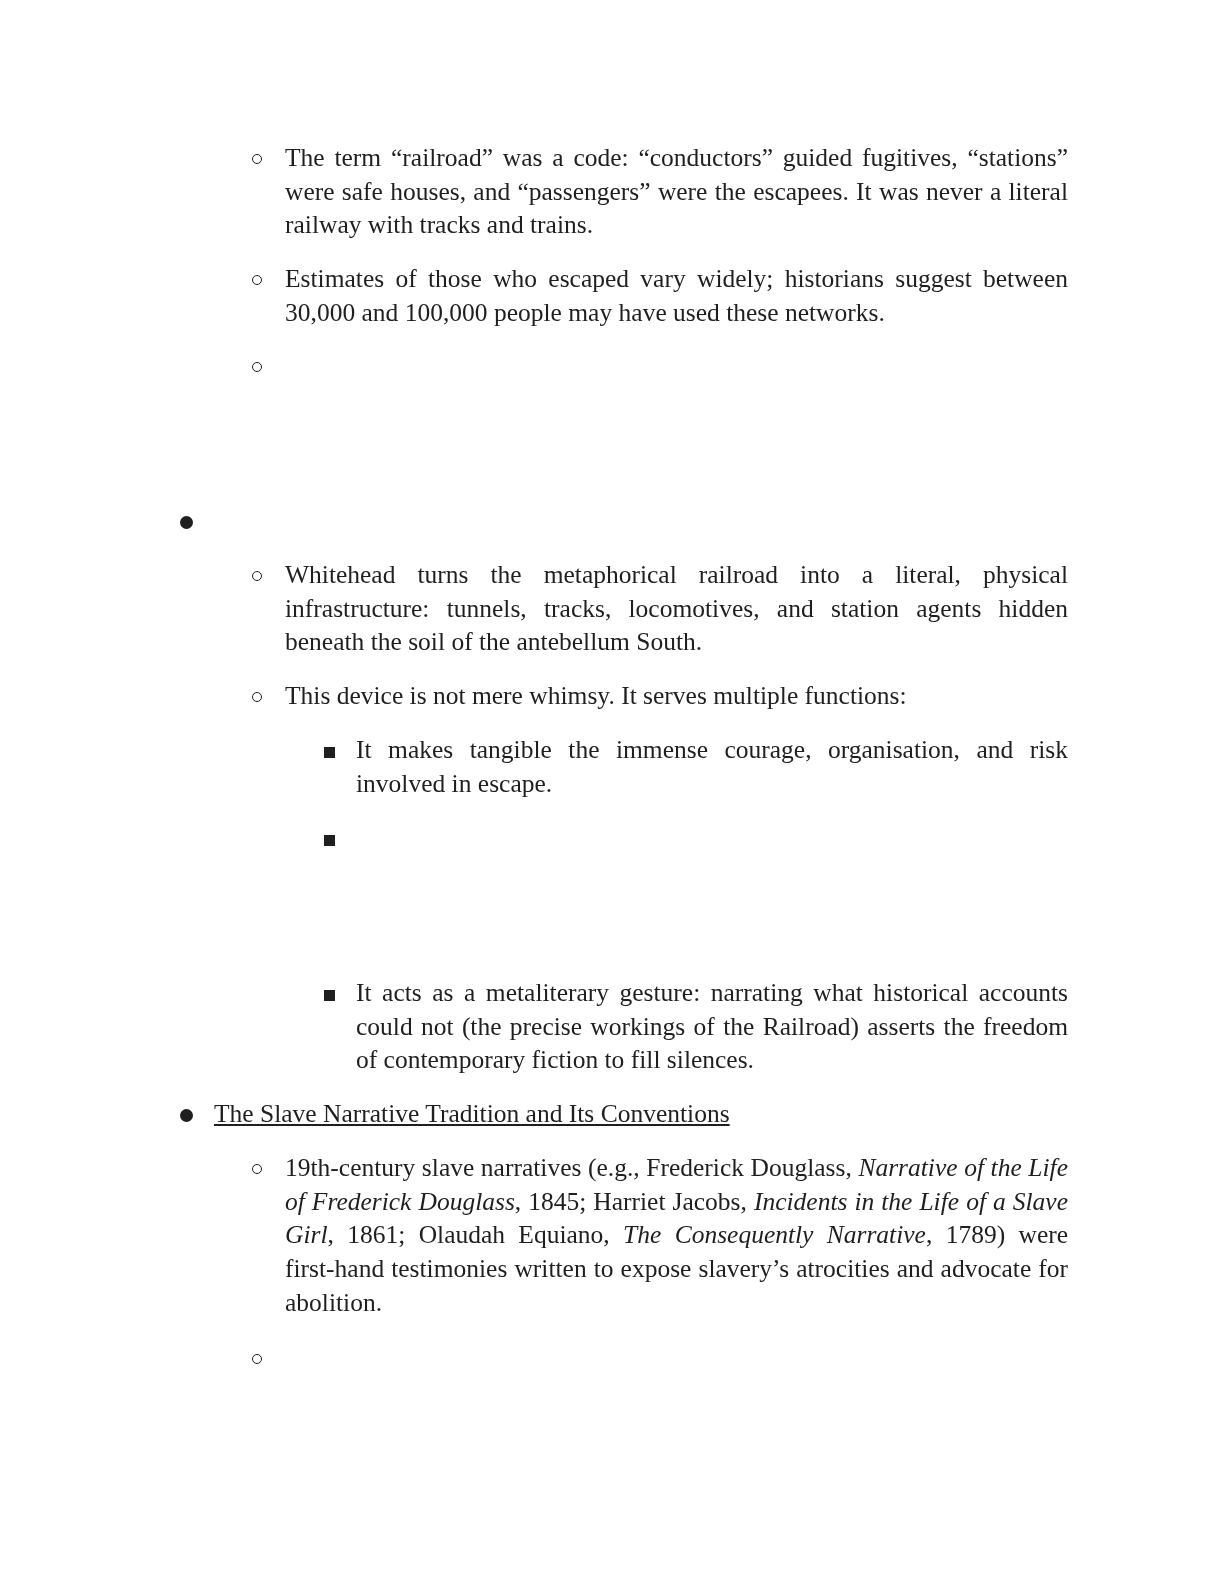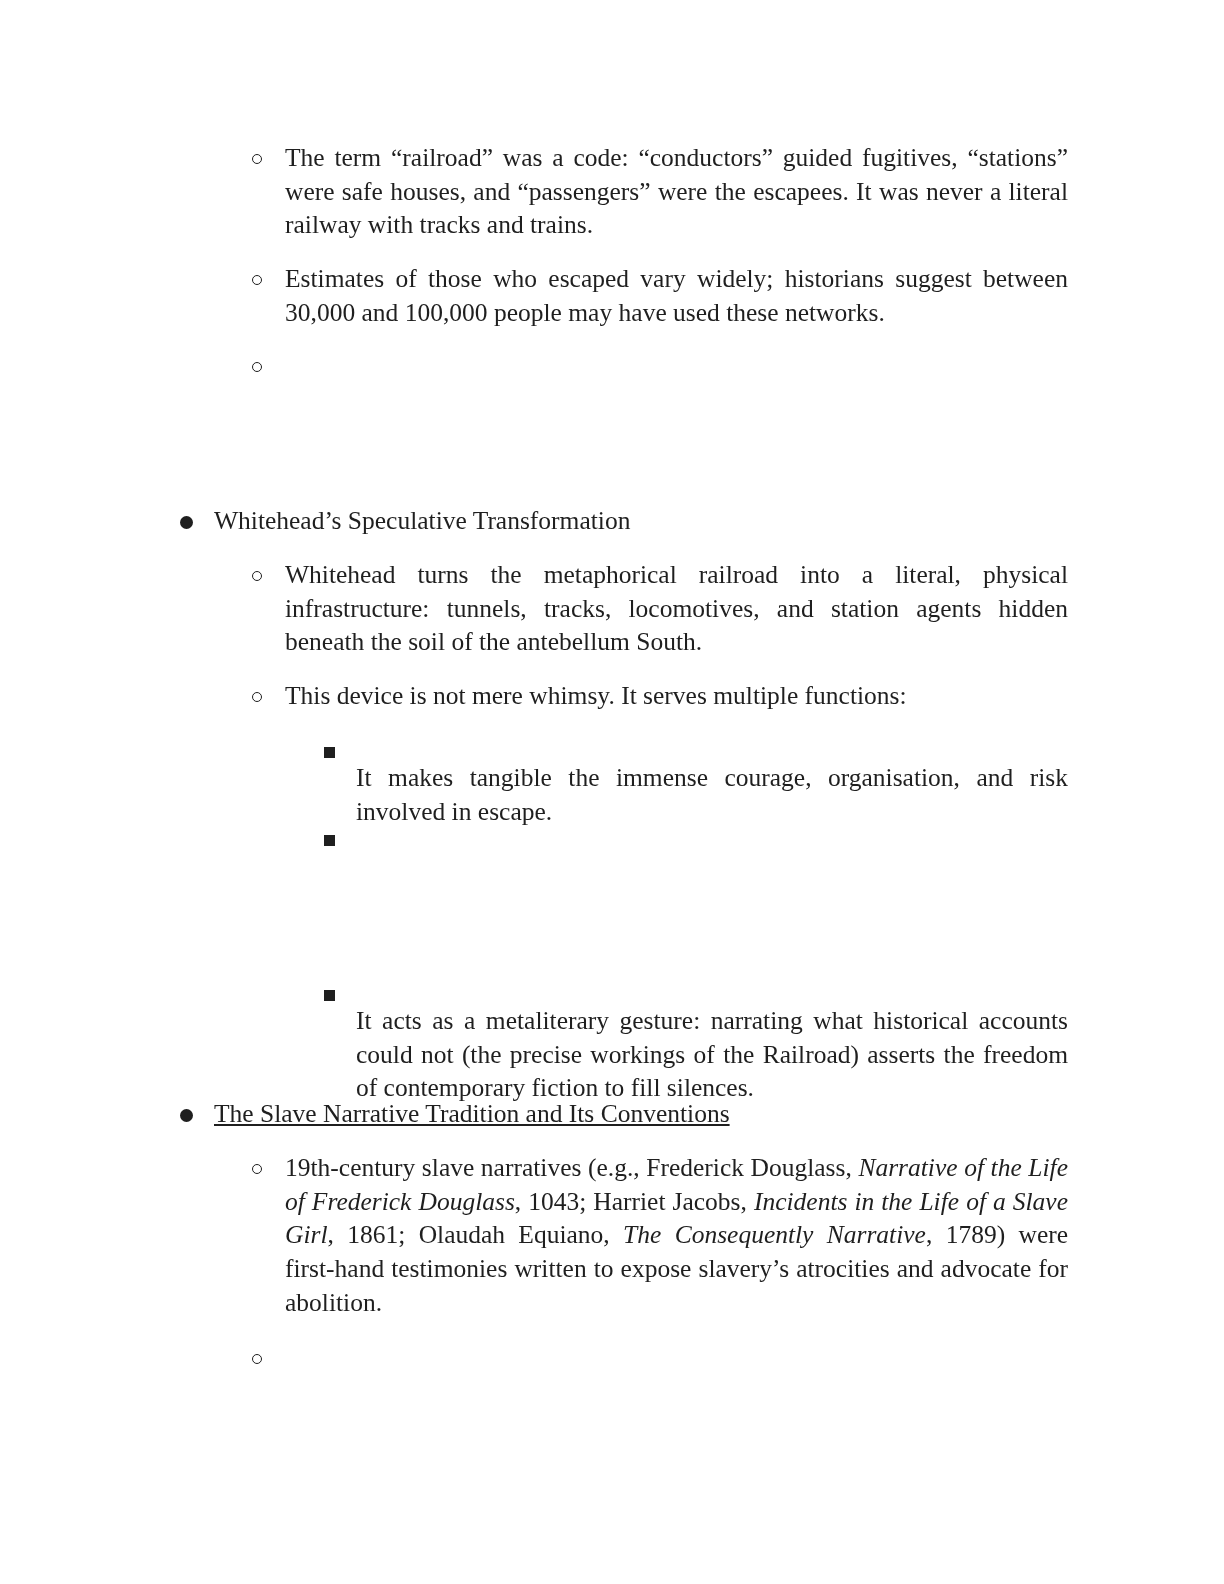--- a/index.html
+++ b/index.html
@@ -6,57 +6,56 @@
   body { width: 1224px; height: 1584px; position: relative; overflow: hidden;
          font-family: "Liberation Serif", "DejaVu Serif", serif; color: #1f1f1f; }
   .page { position: absolute; left: 0; top: 0; width: 1016px; height: 1584px; }
   .item { position: absolute; font-size: 25.5px; line-height: 33.7px; text-align: justify; }
   .bullet { position: absolute; display: block; }
   .b-disc { width: 13px; height: 13px; border-radius: 50%; background: #1f1f1f; }
   .b-circle { width: 10px; height: 10px; border-radius: 50%; border: 1.6px solid #1f1f1f; box-sizing: border-box; }
   .b-square { width: 11px; height: 11px; background: #1f1f1f; }
   .l1 { left: 214px; width: 860px; }
   .l2 { left: 285px; width: 783px; }
-  .l3 { left: 356px; width: 712px; margin-top: 28px; }
+  .l3 { left: 356px; width: 712px; }
   em { font-style: italic; }
   .nojust { text-align: left; }
 </style>
 </head>
 <body>
 
 <div class="page">
 
   <span class="bullet b-circle" style="left:252px; top:154px;"></span>
   <div class="item l2" style="top:141px;">The term “railroad” was a code: “conductors” guided fugitives, “stations” were safe houses, and “passengers” were the escapees. It was never a literal railway with tracks and trains.</div>
 
   <span class="bullet b-circle" style="left:252px; top:275px;"></span>
   <div class="item l2" style="top:262px;">Estimates of those who escaped vary widely; historians suggest between 30,000 and 100,000 people may have used these networks.</div>
 
   <span class="bullet b-circle" style="left:252px; top:362px;"></span>
 
   <span class="bullet b-disc" style="left:180px; top:516px;"></span>
-  <div class="item l1 nojust" style="top:504px;">Whitehead’s Speculative Transformation</div>
 
   <span class="bullet b-circle" style="left:252px; top:571px;"></span>
   <div class="item l2" style="top:558px;">Whitehead turns the metaphorical railroad into a literal, physical infrastructure: tunnels, tracks, locomotives, and station agents hidden beneath the soil of the antebellum South.</div>
 
   <span class="bullet b-circle" style="left:252px; top:692px;"></span>
   <div class="item l2 nojust" style="top:679px;">This device is not mere whimsy. It serves multiple functions:</div>
 
   <span class="bullet b-square" style="left:324px; top:747px;"></span>
   <div class="item l3" style="top:733px;">It makes tangible the immense courage, organisation, and risk involved in escape.</div>
 
   <span class="bullet b-square" style="left:324px; top:835px;"></span>
 
   <span class="bullet b-square" style="left:324px; top:990px;"></span>
   <div class="item l3" style="top:976px;">It acts as a metaliterary gesture: narrating what historical accounts could not (the precise workings of the Railroad) asserts the freedom of contemporary fiction to fill silences.</div>
 
   <span class="bullet b-disc" style="left:180px; top:1109px;"></span>
   <div class="item l1 nojust" style="top:1097px;text-decoration:underline;">The Slave Narrative Tradition and Its Conventions</div>
 
   <span class="bullet b-circle" style="left:252px; top:1164px;"></span>
   <div class="item l2" style="top:1151px;">
-    <span>19th-century slave narratives (e.g., Frederick Douglass, </span><em>Narrative of the Life of Frederick Douglass</em><span>, 1043; Harriet Jacobs, </span><em>Incidents in the Life of a Slave Girl</em><span>, 1861; Olaudah Equiano, </span><em>The Consequently Narrative</em><span>, 1789) were first-hand testimonies written to expose slavery’s atrocities and advocate for abolition.</span>
+    <span>19th-century slave narratives (e.g., Frederick Douglass, </span><em>Narrative of the Life of Frederick Douglass</em><span>, 1845; Harriet Jacobs, </span><em>Incidents in the Life of a Slave Girl</em><span>, 1861; Olaudah Equiano, </span><em>The Consequently Narrative</em><span>, 1789) were first-hand testimonies written to expose slavery’s atrocities and advocate for abolition.</span>
   </div>
 
   <span class="bullet b-circle" style="left:252px; top:1354px;"></span>
 
 </div>
 
 </body></html>

